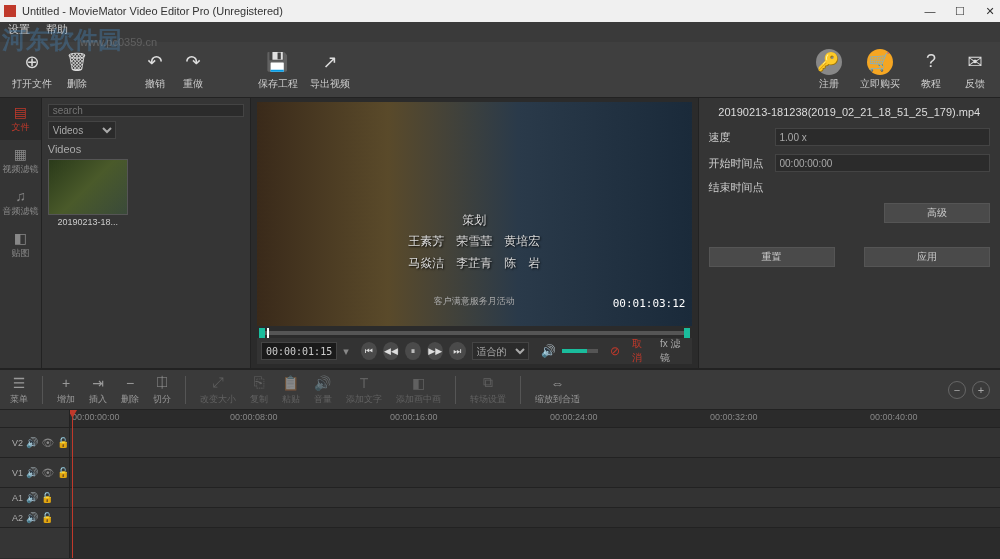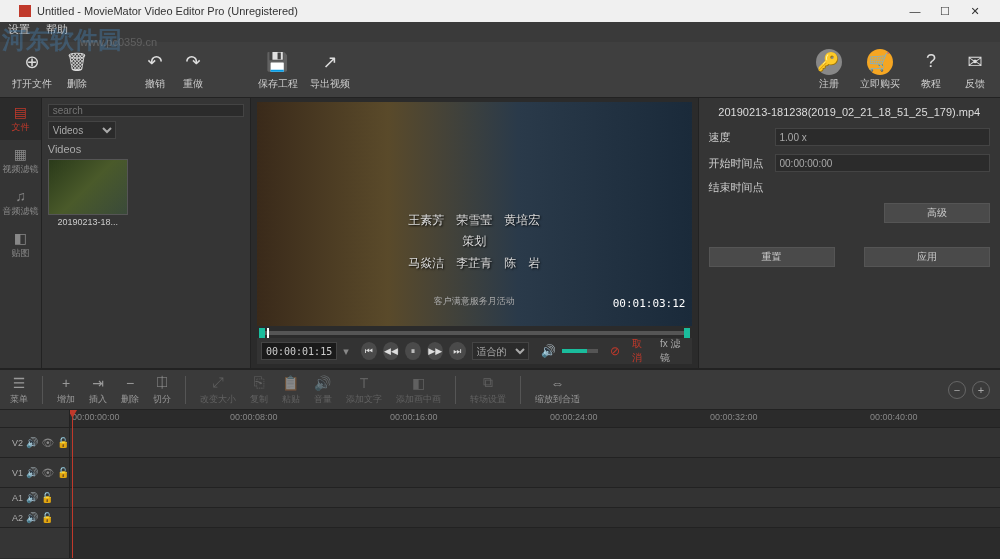--- a/index.html
+++ b/index.html
@@ -1,18 +1,18 @@
 <!DOCTYPE html>
 <html><head>
   <meta charset="utf-8">
   <style>
     * { margin: 0; padding: 0; box-sizing: border-box; font-family: "Microsoft YaHei", Arial, sans-serif; }
     body { width: 1000px; height: 559px; background: #2b2b2b; color: #aaa; font-size: 11px; overflow: hidden; position: relative; }
     
-    .titlebar { height: 22px; background: #f0f0f0; display: flex; align-items: center; padding: 0 19px; color: #333; font-size: 11px; }
+    .titlebar { height: 22px; background: #f0f0f0; display: flex; align-items: center; padding: 0 4px; color: #333; font-size: 11px; }
     .titlebar-icon { width: 12px; height: 12px; background: #c0392b; margin-right: 6px; }
     .titlebar-title { flex: 1; }
     .titlebar-controls { display: flex; gap: 18px; }
     .titlebar-btn { width: 12px; height: 12px; display: flex; align-items: center; justify-content: center; cursor: pointer; }
     
     .menubar { height: 20px; background: #3a3a3a; display: flex; padding: 0 8px; gap: 16px; font-size: 11px; color: #ccc; }
     
     .watermark { position: absolute; left: 2px; top: 24px; font-size: 24px; font-weight: bold; color: rgba(70,130,180,0.4); z-index: 100; pointer-events: none; }
     .watermark-sub { position: absolute; left: 80px; top: 36px; font-size: 11px; color: rgba(150,150,150,0.4); z-index: 100; }
     
@@ -199,22 +199,22 @@
     <div class="media-thumb-wrap">
       <div class="media-thumb"></div>
       <div class="media-thumb-label">20190213-18...</div>
     </div>
   </div>
 
   <div class="preview-panel">
     <div class="preview-video">
       <div class="video-content">
         <div class="video-credits">
+          <div>策划</div>
           <div>王素芳　荣雪莹　黄培宏</div>
-          <div>策划</div>
           <div>马焱洁　李芷青　陈　岩</div>
         </div>
         <div class="video-footer-text">客户满意服务月活动</div>
         <div class="video-timecode-overlay">00:01:03:12</div>
       </div>
     </div>
     <div class="video-scrubber">
       <div class="scrub-handle-l"></div>
       <div class="scrub-track">
           <div class="scrub-thumb"></div>

